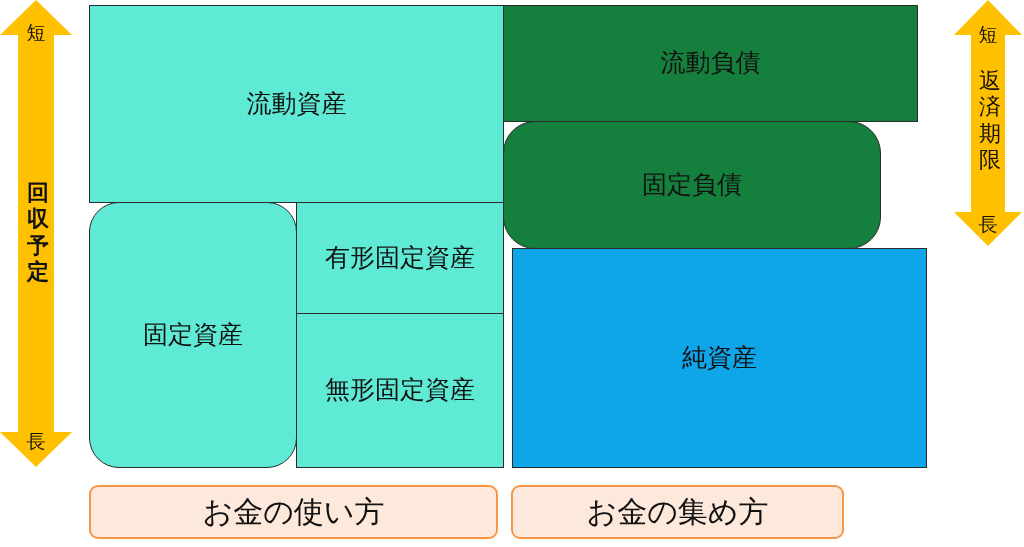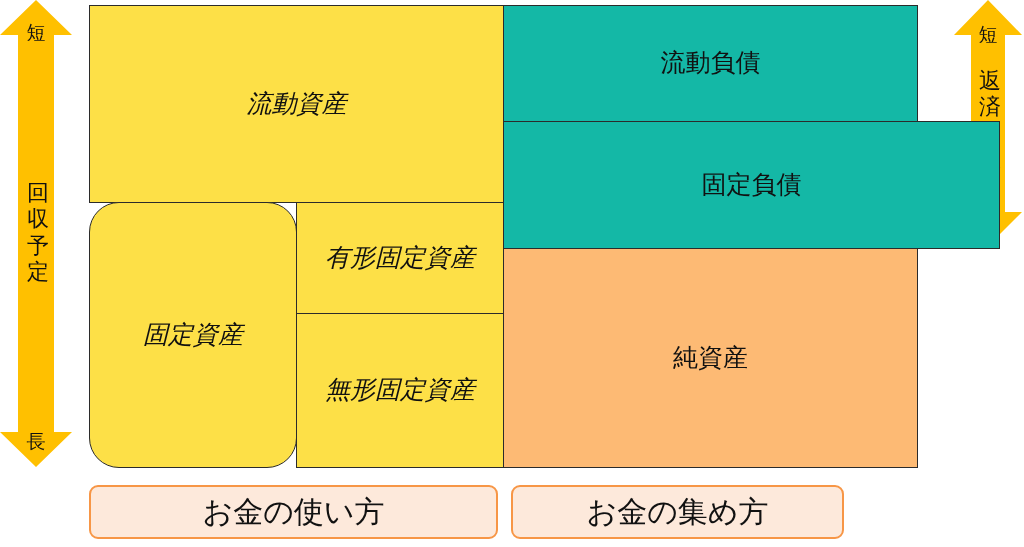--- a/index.html
+++ b/index.html
@@ -1,38 +1,38 @@
 <!DOCTYPE html>
 <html><head>
 <meta charset="utf-8">
 <style>
   html, body { margin: 0; padding: 0; }
   body { width: 1024px; height: 547px; background: #ffffff; position: relative; overflow: hidden;
          font-family: "DejaVu Sans", "Liberation Sans", sans-serif; color: #111; }
   .cell { position: absolute; box-sizing: border-box; border: 1.5px solid #2b2b2b;
           display: flex; align-items: center; justify-content: center; text-align: center;
           font-size: 25px; line-height: 1.3; }
-  .asset { background: #fde047; font-style: italic; }
-  .liab  { background: #14b8a6; text-align: right; }
-  .equity{ background: #fdba74; }
+  .asset { background: #5eead4; }
+  .liab  { background: #15803d; text-align: right; }
+  .equity{ background: #0ea5e9; margin-left: 9px; }
   .pill { position: absolute; box-sizing: border-box; border: 2.5px solid #f79646; border-radius: 9px;
           background: #fde9db; display: flex; align-items: center; justify-content: center;
           font-size: 30px; }
   .arrow { position: absolute; }
   .arrow-label { position: absolute; font-size: 19px; color: #111; text-align: center; }
   .vtext { position: absolute; font-size: 22px; line-height: 1.2; text-align: right; width: 26px; }
 </style>
 </head>
 <body>
 
 <svg class="arrow" style="left:0; top:0;" width="75" height="470" viewBox="0 0 75 470">
   <polygon points="36,0 72,35 54,35 54,432 72,432 36,467 0,432 18,432 18,35 0,35" fill="#ffc000"></polygon>
 </svg>
 <div class="arrow-label" style="left:24px; top:20px; width:24px;">短</div>
-<div class="vtext" style="left:23px; top:180px; word-break:break-all;">回収予定</div>
+<div class="vtext" style="left:23px; top:180px; word-break:break-all;font-weight:bold;">回収予定</div>
 <div class="arrow-label" style="left:24px; top:429px; width:24px;">長</div>
 
 <svg class="arrow" style="left:952px; top:0;" width="72" height="250" viewBox="0 0 72 250">
   <polygon points="36,0 70,35 53,35 53,212 70,212 36,246 2,212 19,212 19,35 2,35" fill="#ffc000"></polygon>
 </svg>
 <div class="arrow-label" style="left:976px; top:22px; width:24px;">短</div>
 <div class="vtext" style="left:975px; top:68px; word-break:break-all;">返済期限</div>
 <div class="arrow-label" style="left:976px; top:212px; width:24px;">長</div>
 
 <div class="cell asset" style="left:89px; top:5px; width:415px; height:198px;">
@@ -44,21 +44,21 @@
 <div class="cell asset" style="left:296px; top:202px; width:208px; height:112px;justify-content:center;">
   <span>有形固定資産</span>
 </div>
 <div class="cell asset" style="left:296px; top:313px; width:208px; height:155px;">
   <span>無形固定資産</span>
 </div>
 
 <div class="cell liab" style="left:503px; top:5px; width:415px; height:117px;">
   <span>流動負債</span>
 </div>
-<div class="cell liab" style="left:503px; top:121px; width:497px; height:128px;">
+<div class="cell liab" style="left:503px; top:121px; width:378px; height:128px;border-radius:32px;">
   <span>固定負債</span>
 </div>
 <div class="cell equity" style="left:503px; top:248px; width:415px; height:220px; flex-direction:column;">
   <span>純資産</span>
 </div>
 
 <div class="pill" style="left:89px; top:485px; width:409px; height:54px;">
   <span>お金の使い方</span>
 </div>
 <div class="pill" style="left:511px; top:485px; width:333px; height:54px;">

